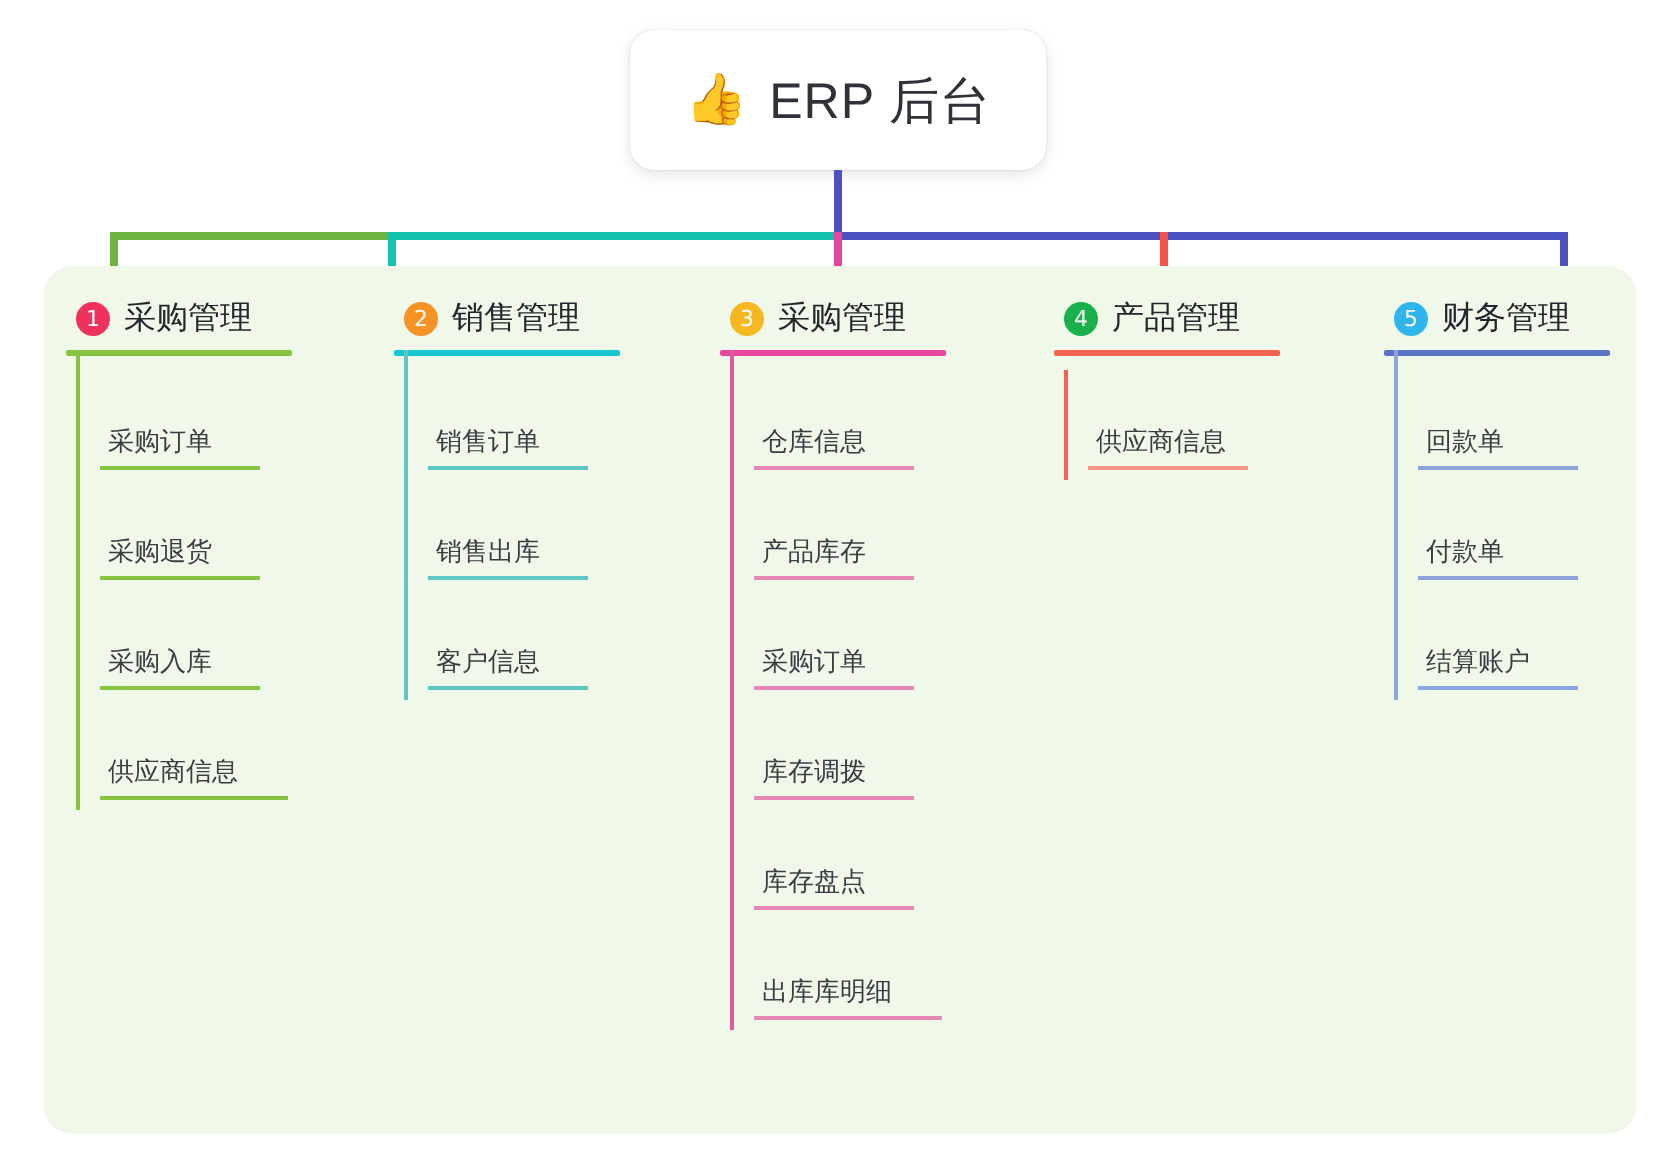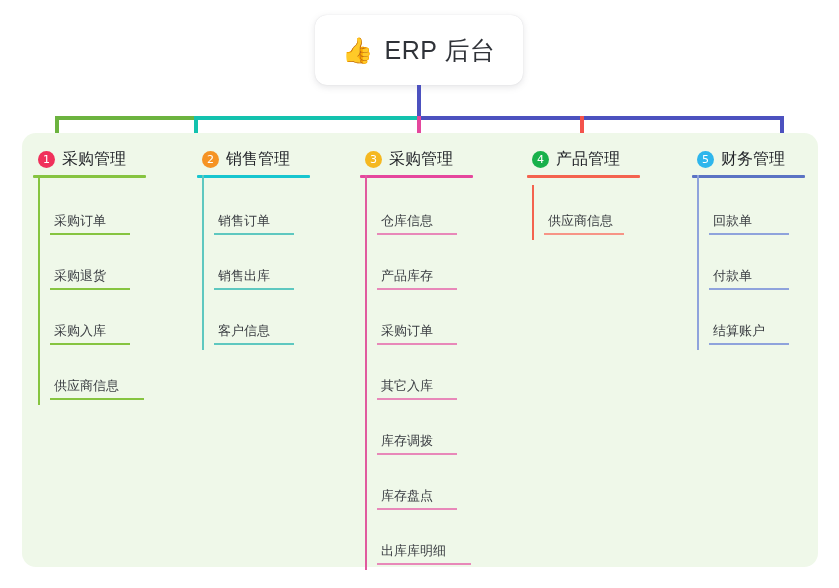--- a/index.html
+++ b/index.html
@@ -264,25 +264,20 @@
             <span class="leaf-label">产品库存</span>
             <div class="leaf-rule" style="background: rgb(232, 136, 185);"></div>
           </div>
           <div class="leaf">
             <div class="leaf-stem" style="background: rgb(224, 90, 158);"></div>
             <span class="leaf-label">采购订单</span>
             <div class="leaf-rule" style="background: rgb(232, 136, 185);"></div>
           </div>
           <div class="leaf">
             <div class="leaf-stem" style="background: rgb(224, 90, 158);"></div>
-            <span class="leaf-label">其它入库</span>
-            <div class="leaf-rule" style="background: rgb(232, 136, 185);"></div>
-          </div>
-          <div class="leaf">
-            <div class="leaf-stem" style="background: rgb(224, 90, 158);"></div>
             <span class="leaf-label">库存调拨</span>
             <div class="leaf-rule" style="background: rgb(232, 136, 185);"></div>
           </div>
           <div class="leaf">
             <div class="leaf-stem" style="background: rgb(224, 90, 158);"></div>
             <span class="leaf-label">库存盘点</span>
             <div class="leaf-rule" style="background: rgb(232, 136, 185);"></div>
           </div>
           <div class="leaf">
             <div class="leaf-stem" style="background: rgb(224, 90, 158);"></div>

